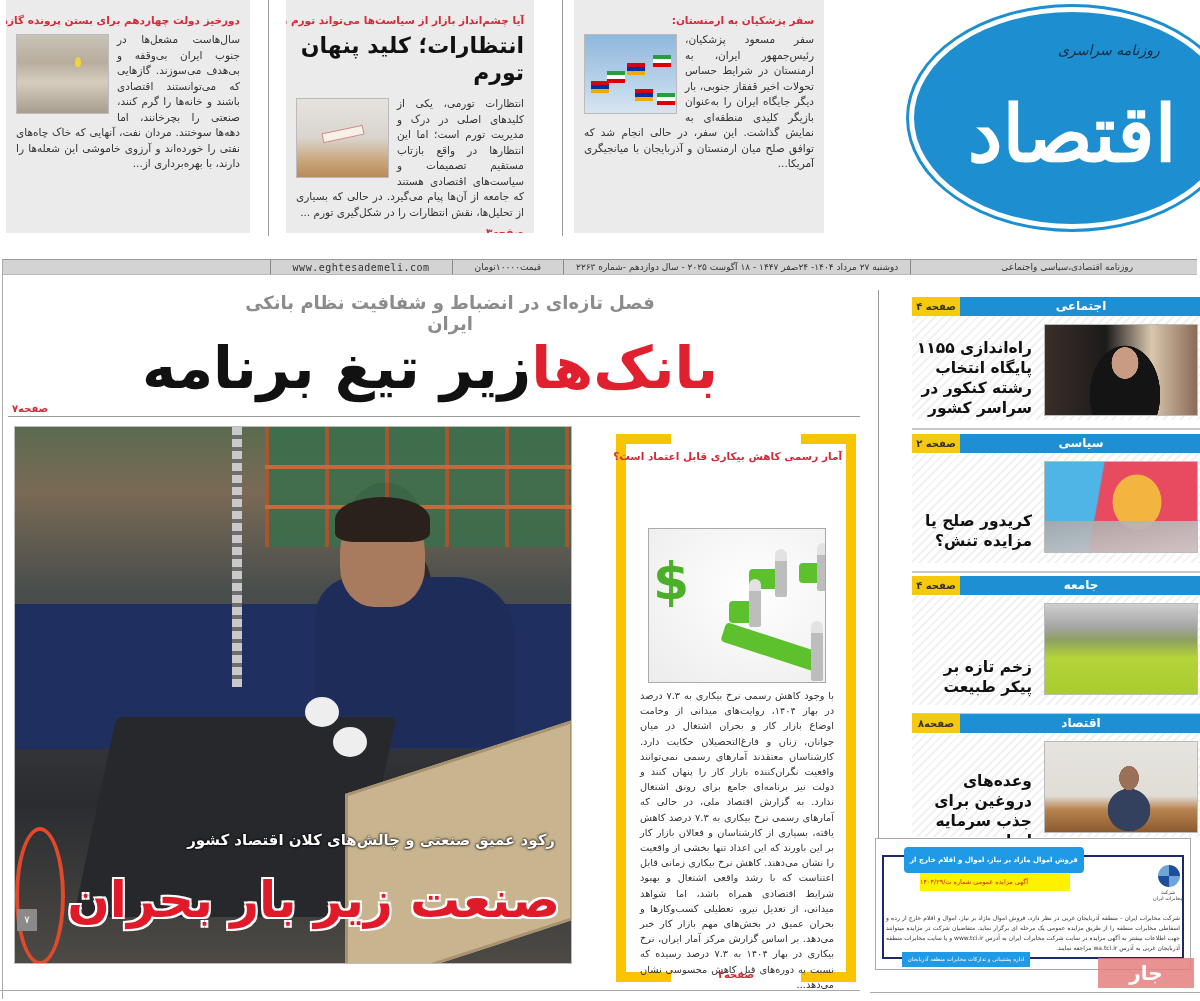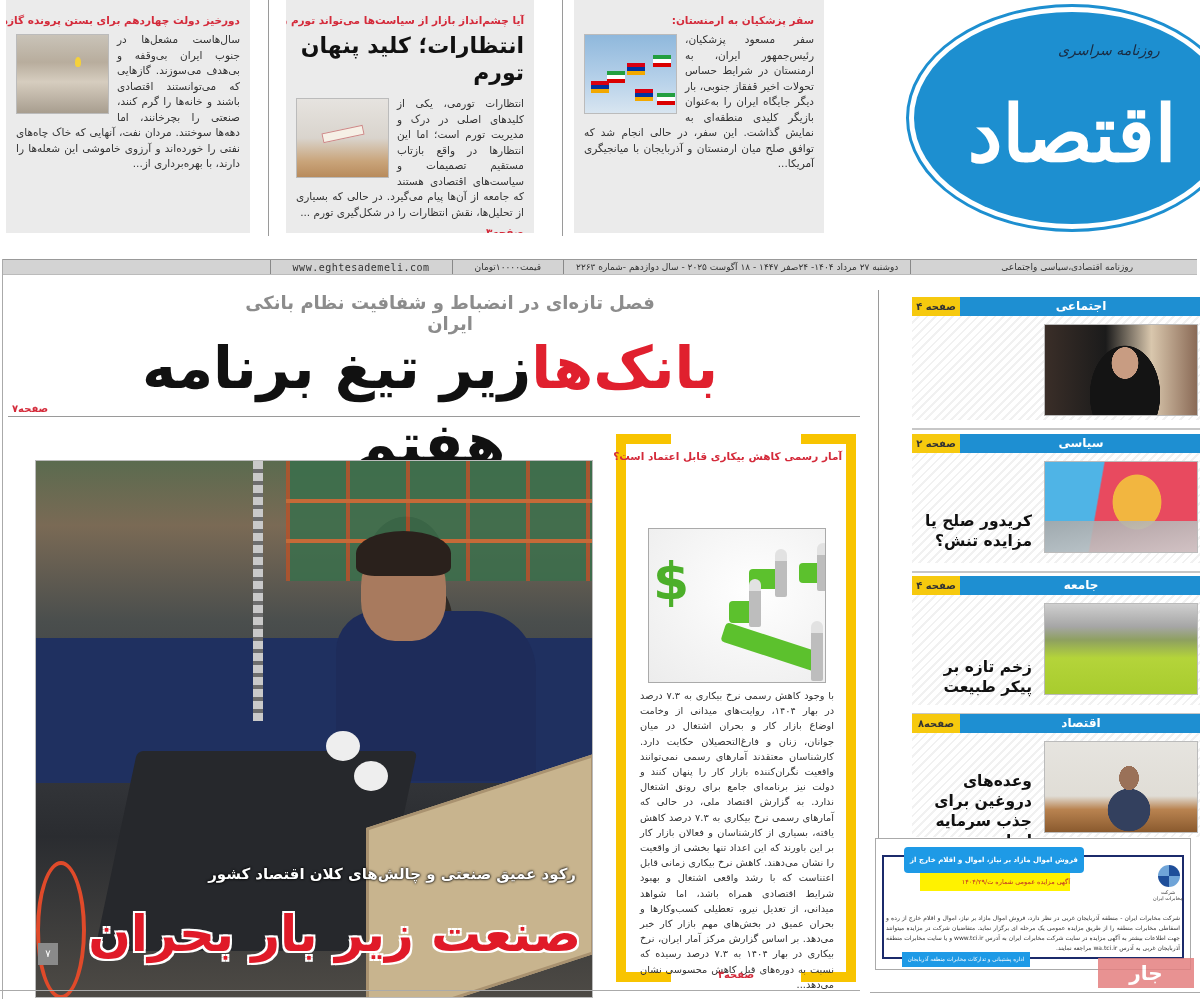--- a/index.html
+++ b/index.html
@@ -41,27 +41,27 @@
   .page-left-rule { position:absolute; left:2px; top:259px; width:1px; height:740px; background:#aaa; }
 
   
   #supertitle { position:absolute; top:292px; left:230px; width:440px; text-align:center; font-size:18px; color:#8c8c8c; font-weight:bold; }
   #main-headline { position:absolute; top:330px; left:140px; width:580px; text-align:center; font-size:58px; font-weight:bold; line-height:76px; letter-spacing:-1px; color:#111; }
   #main-headline .red { color:#e0202e; }
   #main-page { position:absolute; top:403px; left:12px; font-size:10px; color:#d42a3a; font-weight:bold; }
   #main-rule { position:absolute; top:416px; left:8px; width:852px; height:1px; background:#9a9a9a; }
 
   
-  #photo { position:absolute; top:460px; left:14px; width:558px; height:538px; overflow:hidden;
+  #photo { position:absolute; top:426px; left:14px; width:558px; height:538px; overflow:hidden;
     background:
       radial-gradient(ellipse 90px 110px at 380px 160px, #2f2a26 0%, #2f2a26 40%, transparent 41%),
       radial-gradient(ellipse 70px 80px at 370px 100px, #3a2c24 0%, #3a2c24 55%, transparent 56%),
       linear-gradient(180deg, transparent 0%, transparent 33%, #1f3060 33%, #1f3060 60%, transparent 60%),
       linear-gradient(180deg,#5b6b4f 0%,#7a6a55 12%,#4a4e4d 30%,#3a3c40 50%,#2a2c30 70%,#4d4a45 100%);
-    border:1px solid #bbb;margin-left:21px; }
+    border:1px solid #bbb; }
   #photo .shelves { position:absolute; left:250px; top:0; width:308px; height:120px;
     background: repeating-linear-gradient(90deg,#b5532b 0 4px,#3a6f4c 4px 60px), #3a6f4c; opacity:.85; }
   #photo .shelf-row { position:absolute; left:250px; width:308px; height:4px; background:#c56a38; }
   #photo .worker-shirt { position:absolute; left:300px; top:150px; width:200px; height:170px; background:#1e2c5a; border-radius:40px 60px 10px 10px; }
   #photo .worker-head { position:absolute; left:325px; top:80px; width:85px; height:100px; background:#a87a5e; border-radius:45% 45% 40% 40%; }
   #photo .worker-hair { position:absolute; left:320px; top:70px; width:95px; height:45px; background:#2a211c; border-radius:50% 50% 20% 20%; }
   #photo .glove { position:absolute; width:34px; height:30px; background:#eeeeee; border-radius:50%; }
   #photo .gearbox { position:absolute; left:80px; top:290px; width:280px; height:200px; background:#26282c; transform: skewX(-12deg); border-radius:6px; }
   #photo .crate { position:absolute; left:330px; top:330px; width:228px; height:200px; background:#c8b48e; transform: skewY(-18deg); border:3px solid #a99270; }
   #photo .chain { position:absolute; left:217px; top:0; width:10px; height:260px; background:repeating-linear-gradient(180deg,#c9c9c9 0 8px,#6d6d6d 8px 12px); }
@@ -114,21 +114,21 @@
   .img-rice { background: linear-gradient(180deg,#cfcfcf 0%,#a6a6a6 25%,#8ea060 40%,#b4d43a 60%,#a8cc2e 100%); }
   .img-office { background:
       radial-gradient(ellipse 14px 17px at 84px 36px, #9a7158 0%, #9a7158 70%, transparent 72%),
       radial-gradient(ellipse 30px 30px at 84px 68px, #33405e 0%, #33405e 70%, transparent 72%),
       linear-gradient(180deg,#e6e4df 0%,#e0ddd6 60%,#b98350 75%,#8a5a2e 100%); }
 
   
   #ad { position:absolute; top:838px; left:875px; width:316px; height:132px; border:1px solid #aaa; background:#fff; }
   #ad .inner { position:absolute; top:16px; left:6px; right:6px; bottom:10px; border:2px solid #1b2a6b; }
   #ad .ad-title { position:absolute; top:8px; left:28px; width:180px; height:26px; background:#1e9ae6; color:#fff; font-size:7px; font-weight:bold; text-align:center; line-height:26px; border-radius:4px; }
-  #ad .ad-sub { position:absolute; top:34px; left:44px; width:150px; height:18px; background:#fff200; color:#c02828; font-size:6.5px; text-align:right; line-height:18px; }
+  #ad .ad-sub { position:absolute; top:34px; left:44px; width:150px; height:18px; background:#fff200; color:#c02828; font-size:6.5px; text-align:left; line-height:18px; }
   #ad .ad-logo { position:absolute; top:26px; right:10px; width:22px; height:22px; border-radius:50%; background:conic-gradient(#1e4e9a 0 25%,#6fa4d8 0 50%,#1e4e9a 0 75%,#6fa4d8 0); }
   #ad .ad-logo-txt { position:absolute; top:50px; right:6px; width:32px; font-size:5px; color:#333; text-align:center; }
   #ad .ad-body { position:absolute; top:74px; left:10px; right:10px; font-size:6px; line-height:10px; color:#333; text-align:justify; }
   #ad .ad-foot { position:absolute; bottom:2px; left:26px; width:128px; height:15px; background:#1e9ae6; color:#fff; font-size:5.5px; text-align:center; line-height:15px; }
   #watermark { position:absolute; top:958px; left:1098px; width:96px; height:30px; background:#e48080; color:#fff; font-size:20px; font-weight:bold; text-align:center; line-height:30px; opacity:.85; }
   #bottom-rule { position:absolute; top:992px; left:870px; width:330px; height:1px; background:#aaa; }
 </style>
 </head>
 <body>
 
@@ -228,20 +228,21 @@
 
 <div id="rightcol"></div>
 
 <div class="rsec" id="sec-social">
   <div class="bar">
     <div class="label">اجتماعی</div>
     <div class="pg">صفحه ۴</div>
   </div>
   <div class="content">
     <div class="img img-woman"></div>
+    <div class="title" style="top:22px">راه‌اندازی ۱۱۵۵ پایگاه انتخاب رشته کنکور در سراسر کشور</div>
   </div>
   <div class="rule"></div>
 </div>
 
 <div class="rsec" id="sec-politics">
   <div class="bar">
     <div class="label">سیاسی</div>
     <div class="pg">صفحه ۲</div>
   </div>
   <div class="content" style="height:110px">

